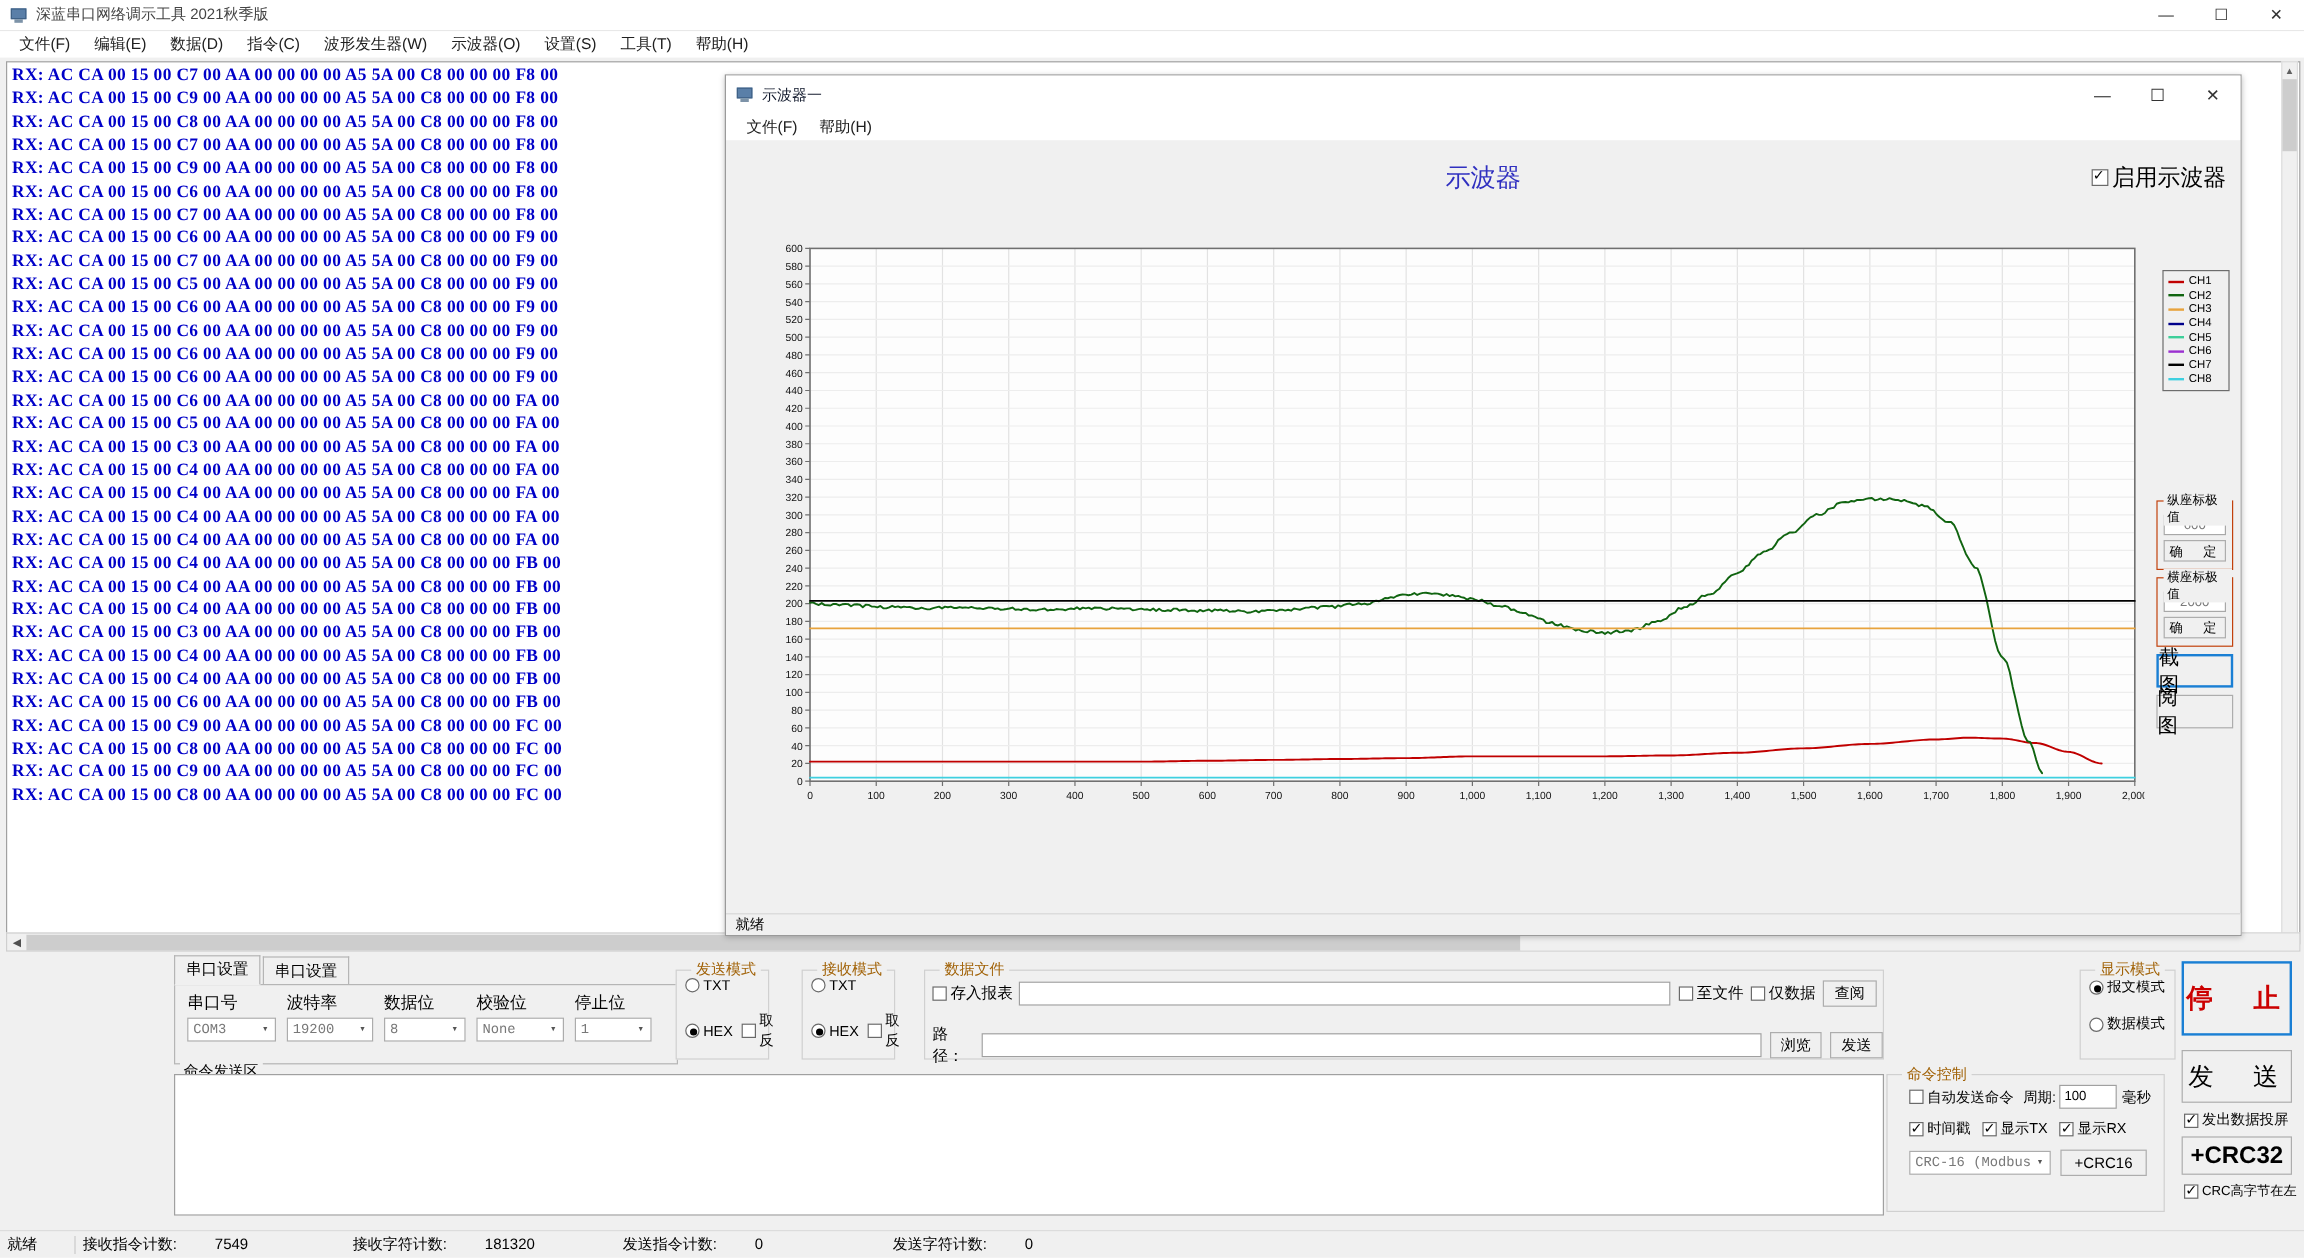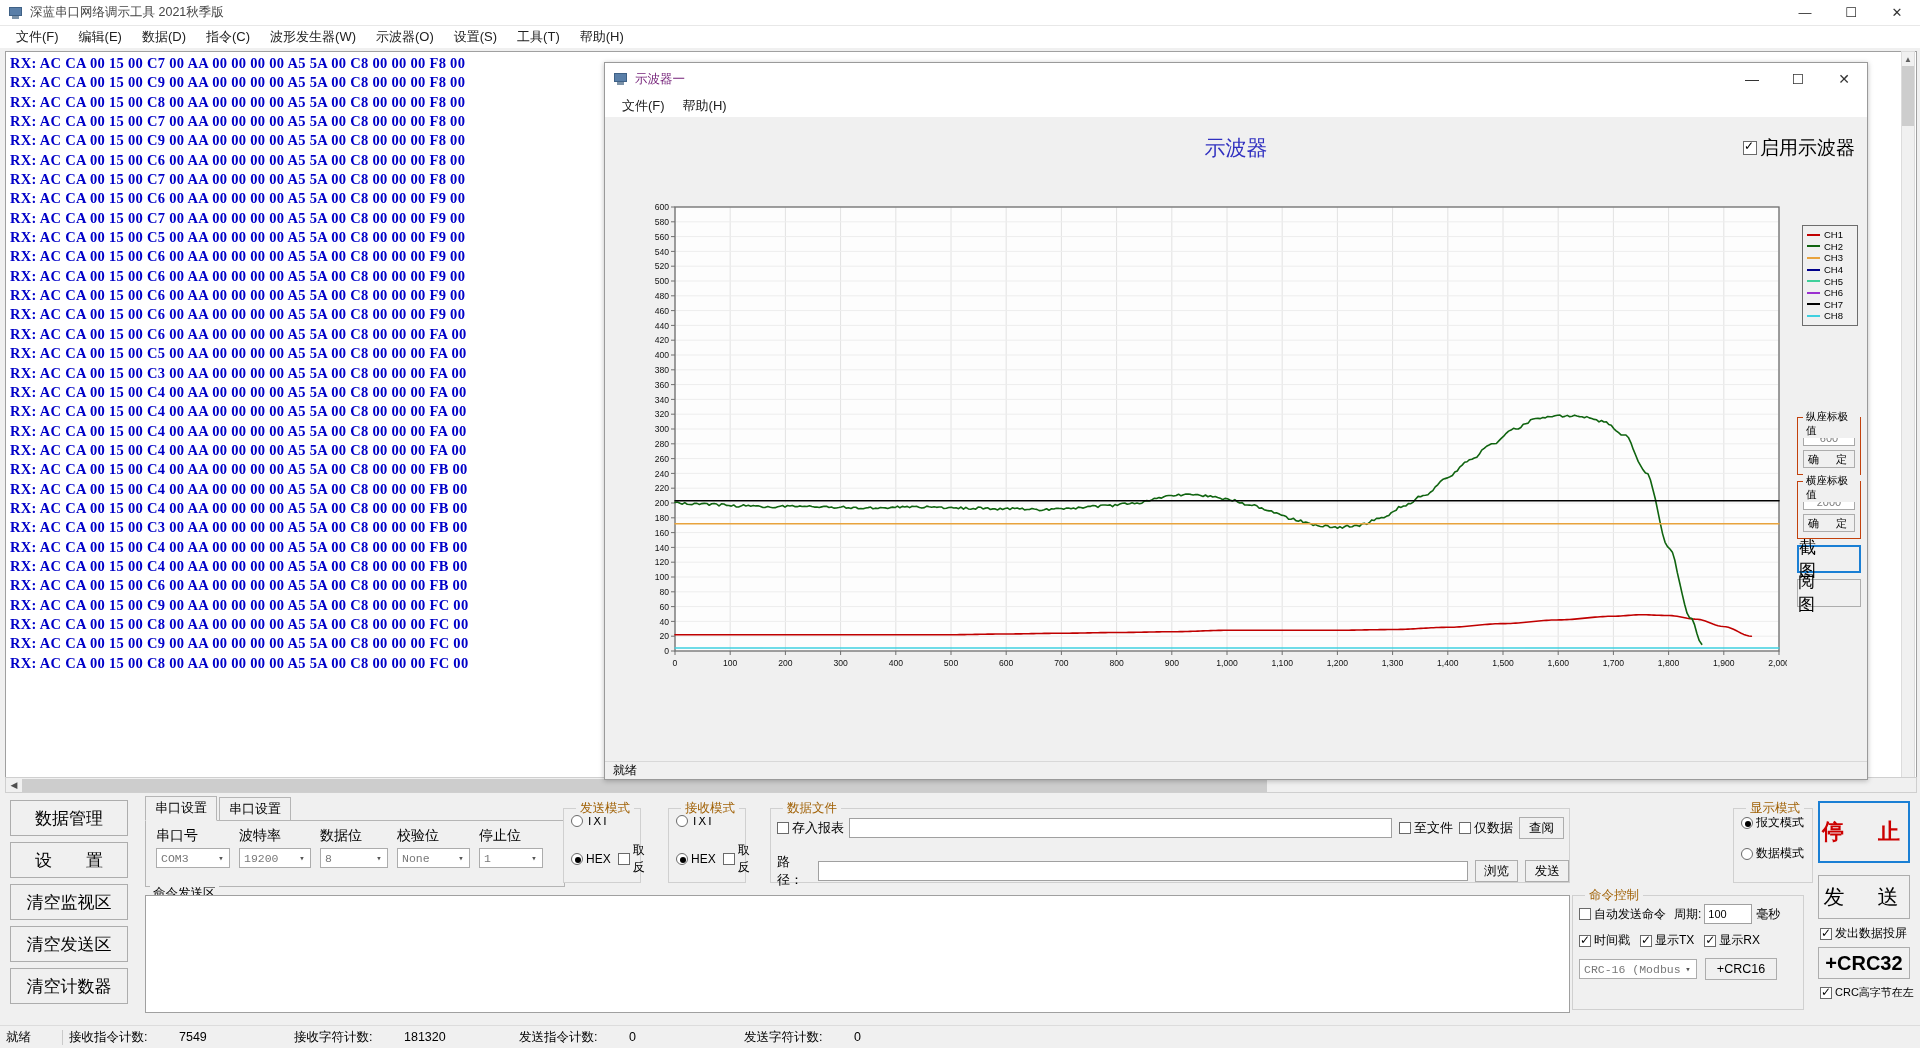--- a/index.html
+++ b/index.html
@@ -110,40 +110,40 @@
   }
   .crc32btn{
     position:absolute;left:1818px;top:152px;width:92px;height:32px;
     border:1px solid #adadad;background:#f0f0f0;display:flex;align-items:center;justify-content:center;
     font-family:Liberation Sans, sans-serif;font-size:20px;font-weight:bold;color:#000;
   }
 
   .cmdarea{position:absolute;left:145px;top:100px;width:1425px;height:118px;border:1px solid #a0a0a0;background:#fff;}
   .cmdlbl{position:absolute;left:150px;top:90px;font-size:12.5px;background:#f0f0f0;padding:0 3px;}
 
-  .cmdctrl{position:absolute;left:1572px;top:100px;width:232px;height:115px;}
+  .cmdctrl{position:absolute;left:1572px;top:100px;width:232px;height:115px;padding-left:12px;}
 
   
   .statusbar{
     position:absolute;left:0;top:1025px;width:1920px;height:23px;background:#f0f0f0;
     display:flex;align-items:center;border-top:1px solid #dcdcdc;font-size:12.5px;
   }
   .statusbar .seg{padding:0 6px;white-space:nowrap;}
   .statusbar .sep{width:1px;height:15px;background:#cacaca;}
 
   
   .osc{
     position:absolute;left:604px;top:62px;width:1264px;height:718px;
     background:#f0f0f0;border:1px solid #9a9a9a;box-shadow:0 1px 5px rgba(0,0,0,.25);
   }
   .osc-tb{height:32px;background:#fff;display:flex;align-items:center;}
   .osc-tb .ic{width:16px;height:16px;margin:0 6px 0 8px;position:relative;}
   .osc-tb .ic .mon{position:absolute;left:1px;top:2px;width:13px;height:9px;background:#5a7fa8;border:1px solid #3f6186;}
   .osc-tb .ic .base{position:absolute;left:4px;top:11px;width:7px;height:3px;background:#7d93a8;}
-  .osc-tb .t{font-size:12.5px;color:#701a75;}
+  .osc-tb .t{font-size:12.5px;color:#0f172a;}
   .osc-tb .ctrls{margin-left:auto;display:flex;height:32px;}
   .osc-tb .cb{width:46px;height:32px;display:flex;align-items:center;justify-content:center;font-size:14px;color:#333;}
   .osc-menu{height:22px;background:#fff;display:flex;align-items:center;padding-left:8px;}
   .osc-menu .mi{padding:2px 9px;font-size:13px;color:#202020;}
   .osc-body{position:absolute;left:0;top:54px;width:1262px;height:662px;background:#f0f0f0;}
   .osc-title{
     position:absolute;left:0;top:17px;width:1262px;text-align:center;
     font-family:"Liberation Serif","DejaVu Serif",serif;font-size:21px;color:#3030c0;
   }
   .osc-enable{position:absolute;right:12px;top:18px;display:flex;align-items:center;
@@ -244,27 +244,20 @@
   <div class="th"></div>
 </div>
 <div class="hscroll">
   <div class="arrow">◀</div>
   <div class="thumb"></div>
   <div class="track"></div>
 </div>
 
 <div class="bottom">
 
-  <div class="sidebtns">
-    <div class="sidebtn">数据管理</div>
-    <div class="sidebtn">设　　置</div>
-    <div class="sidebtn">清空监视区</div>
-    <div class="sidebtn">清空发送区</div>
-    <div class="sidebtn">清空计数器</div>
-  </div>
 
   <div class="tabs">
     <div class="tabrow">
       <div class="tab active">串口设置</div>
       <div class="tab">串口设置</div>
     </div>
     <div class="tabbody">
       <div class="field" style="left:10px;width:74px;">
         <span class="lbl">串口号</span>
         <div class="combo">

